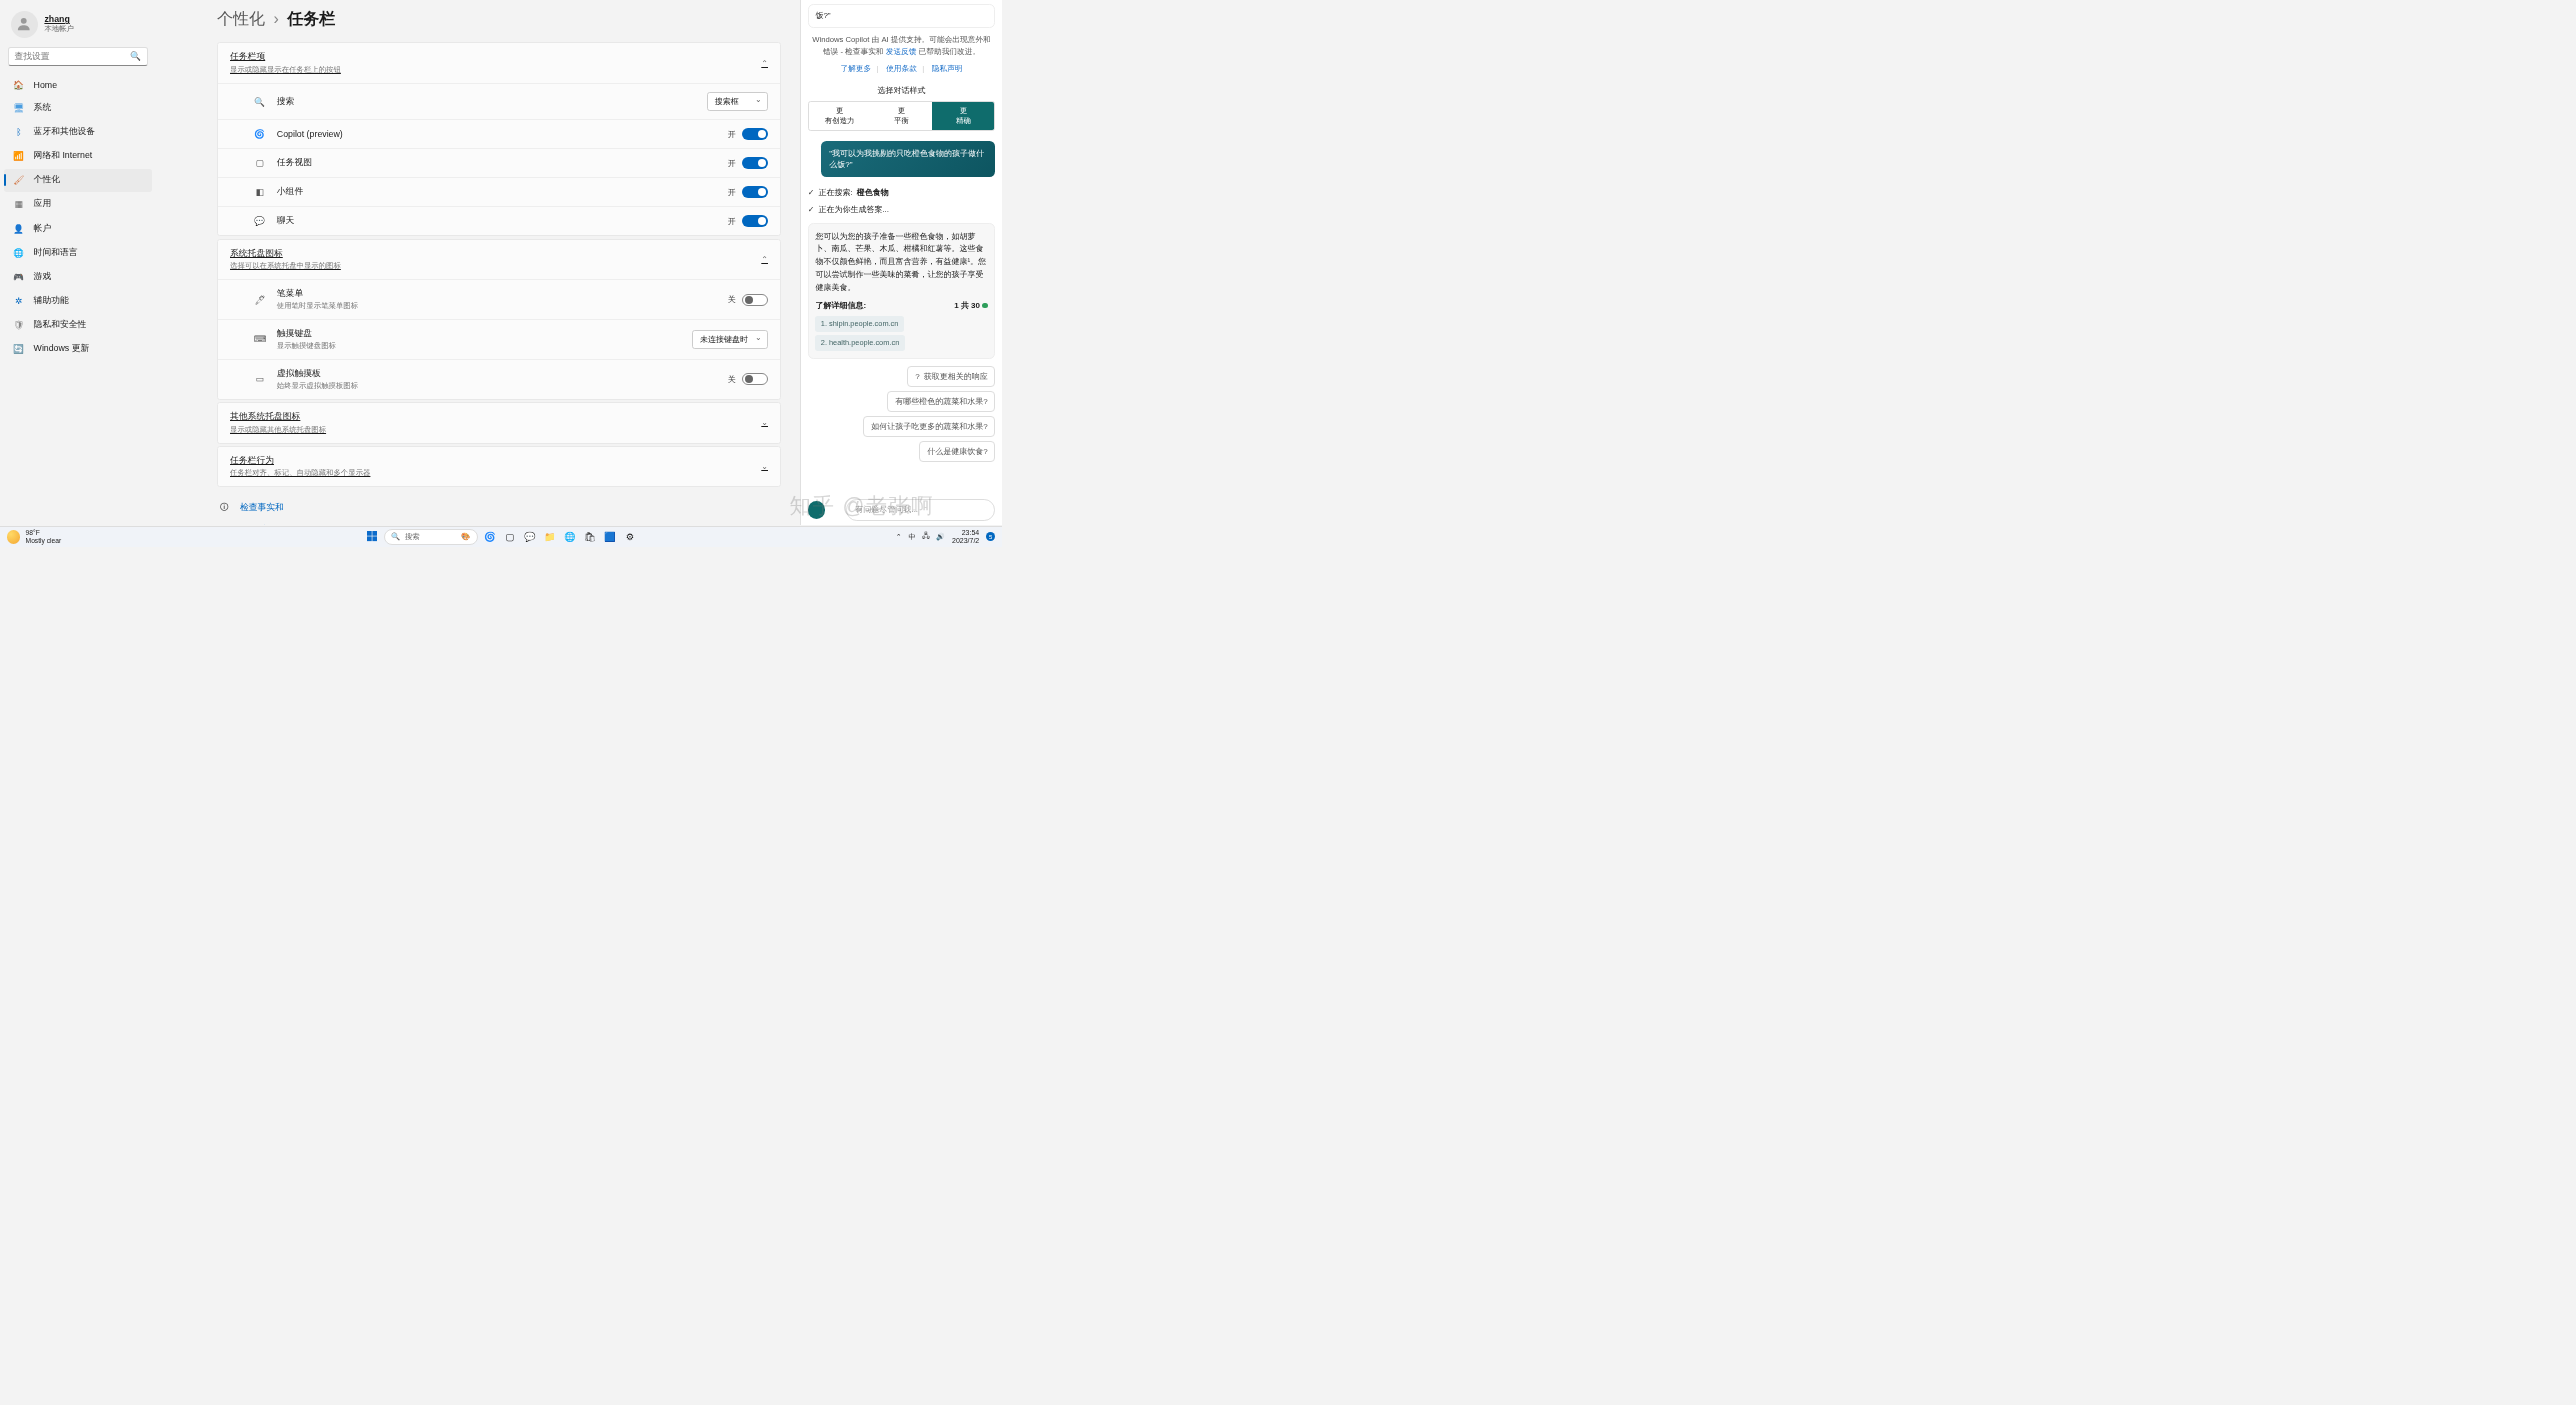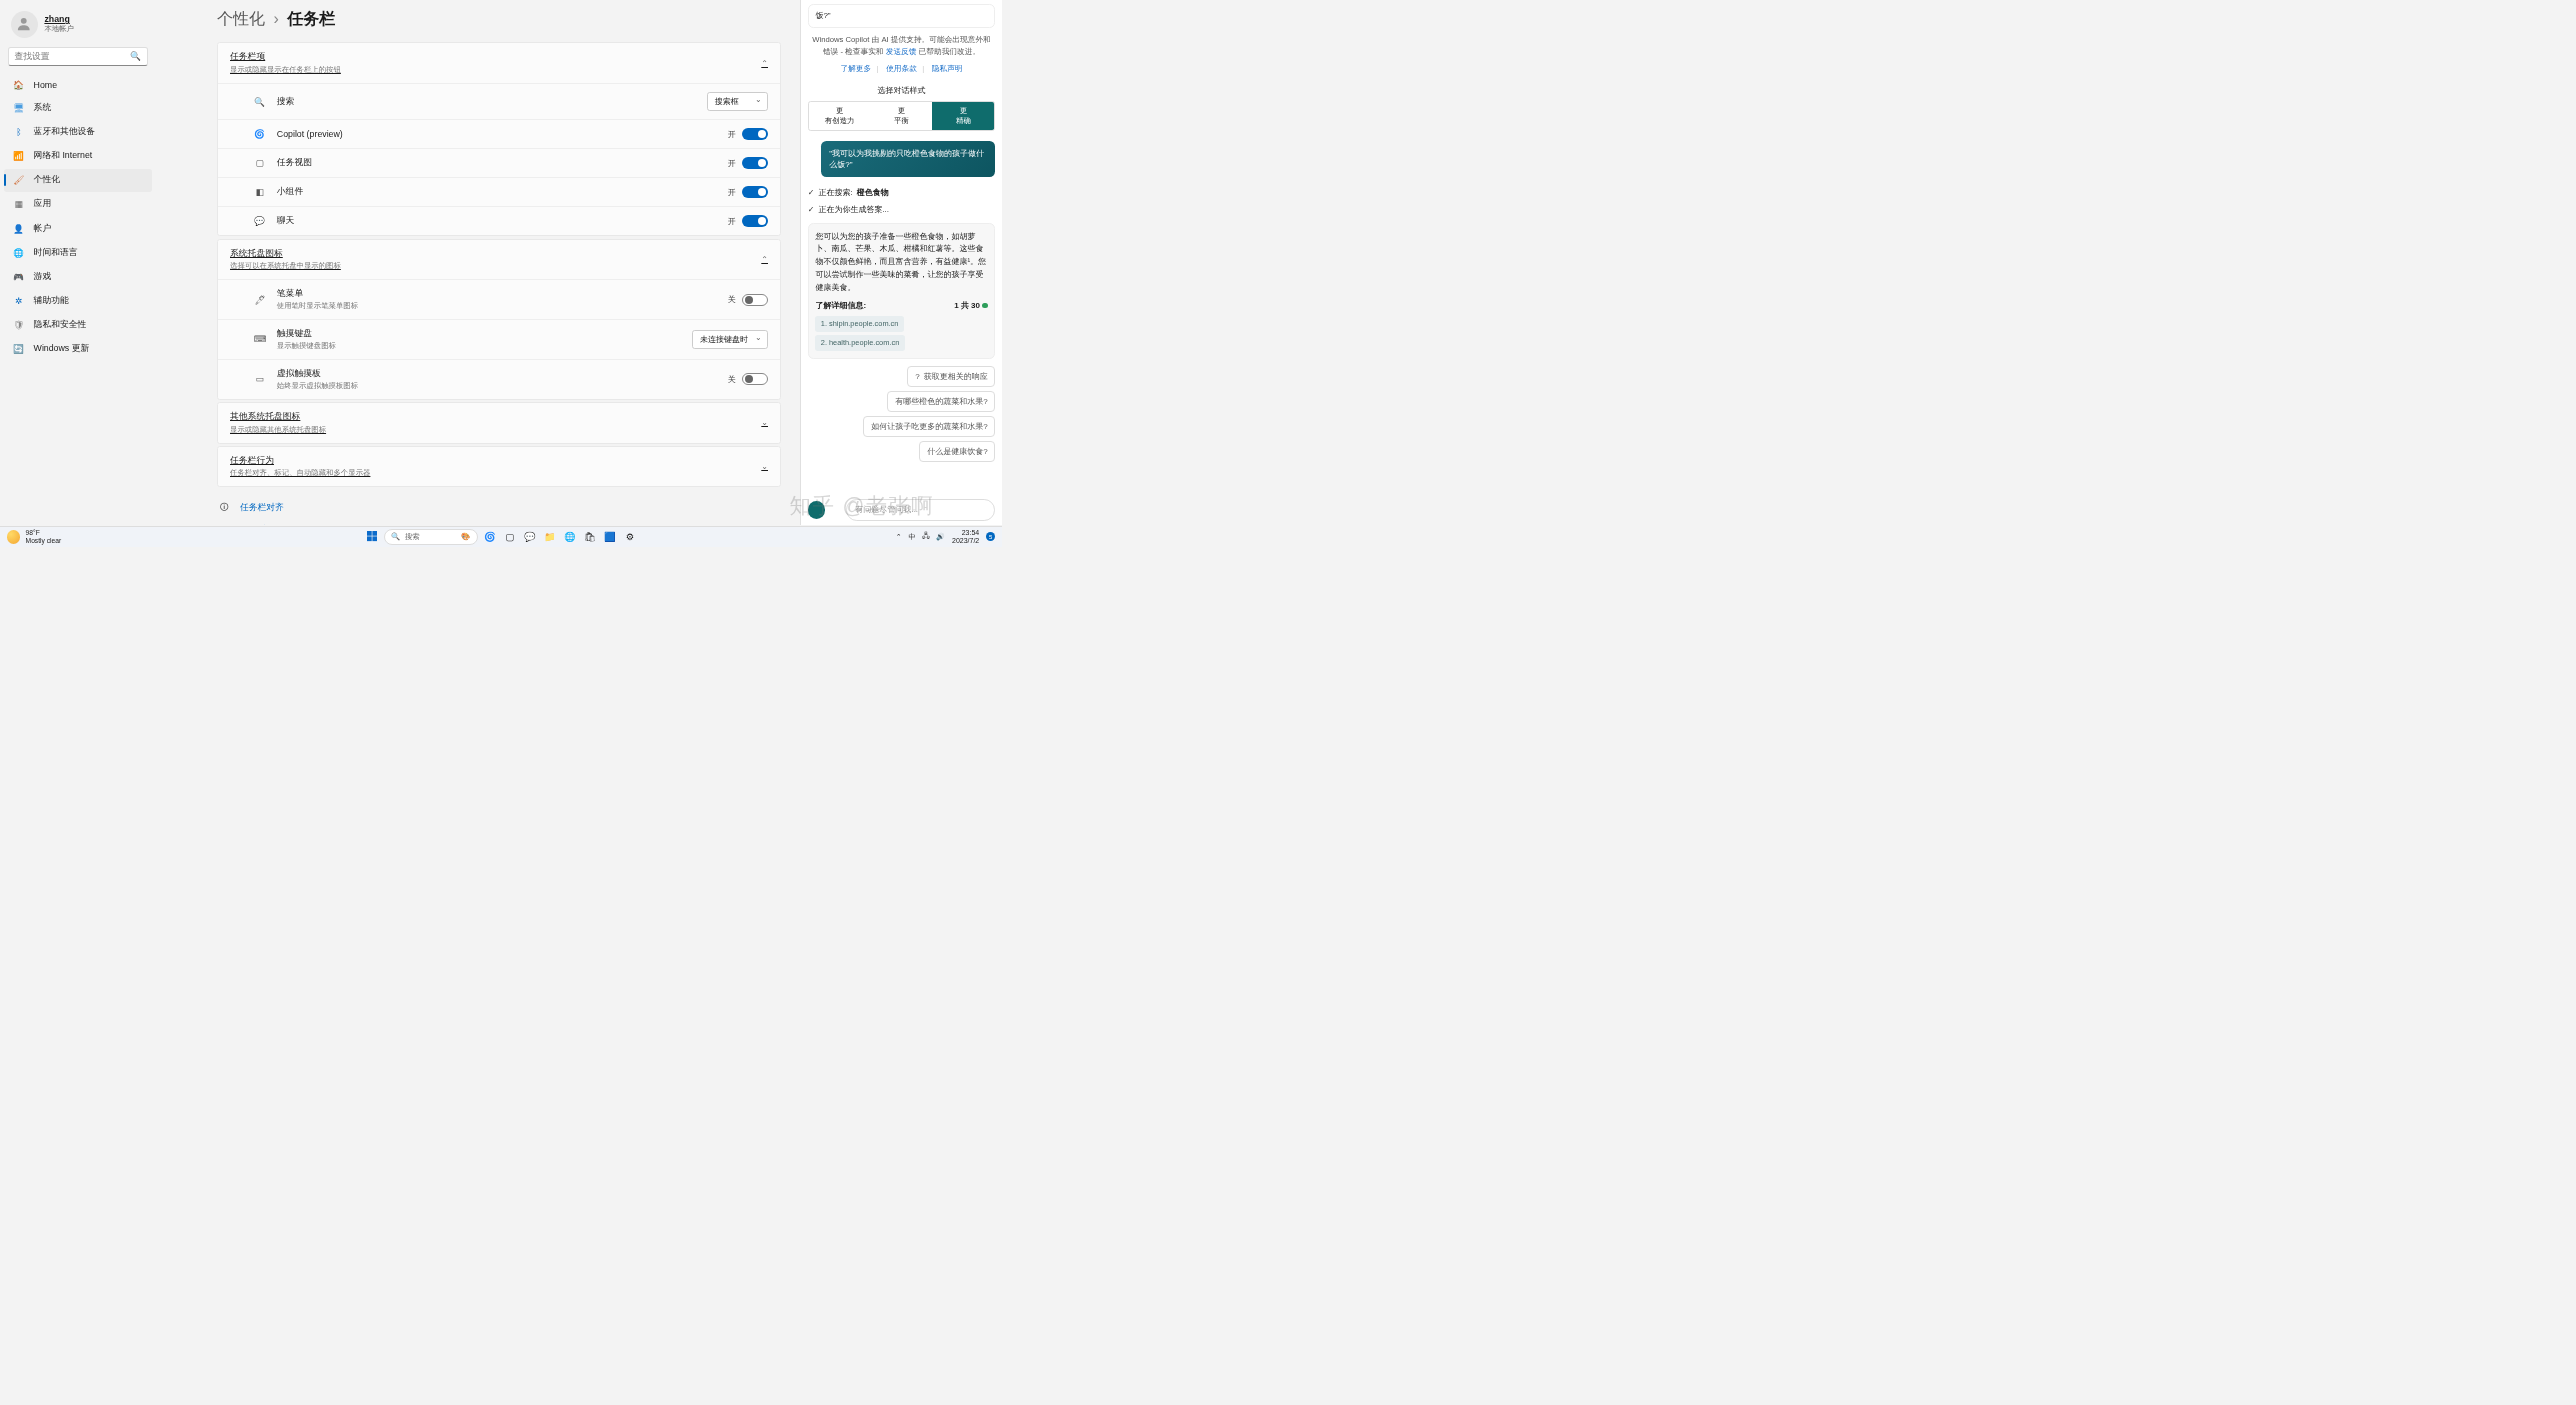--- a/index.html
+++ b/index.html
@@ -265,21 +265,21 @@
           <div class="card-title">任务栏行为</div>
           <div class="card-sub">任务栏对齐、标记、自动隐藏和多个显示器</div>
         </div>
         <span class="chev">⌄</span>
       </div>
     </div>
 
     <div class="help-links">
       <div class="help-link">
           <span class="hi">🛈</span>
-          <span>任务栏对齐</span>
+          <span>检查事实和</span>
         </div>
       <div class="help-link">
           <span class="hi">📝</span>
           <span>提供反馈</span>
         </div>
     </div>
   </div>
 
   <div class="copilot">
     <div class="cp-bubble-user-top">饭?"</div>

